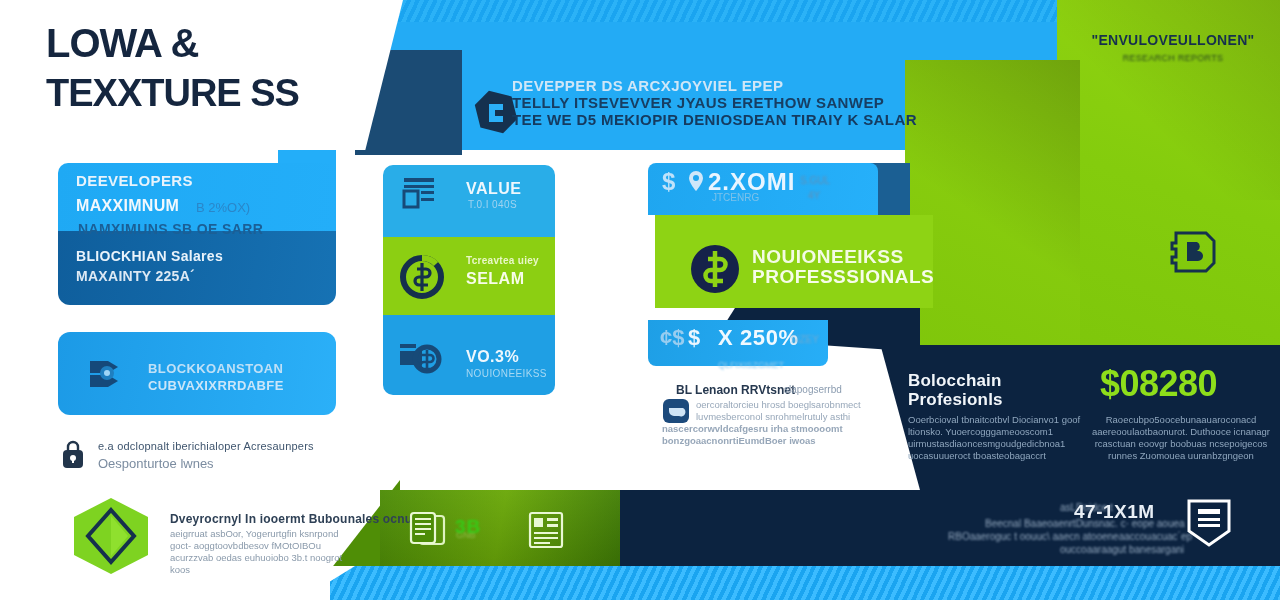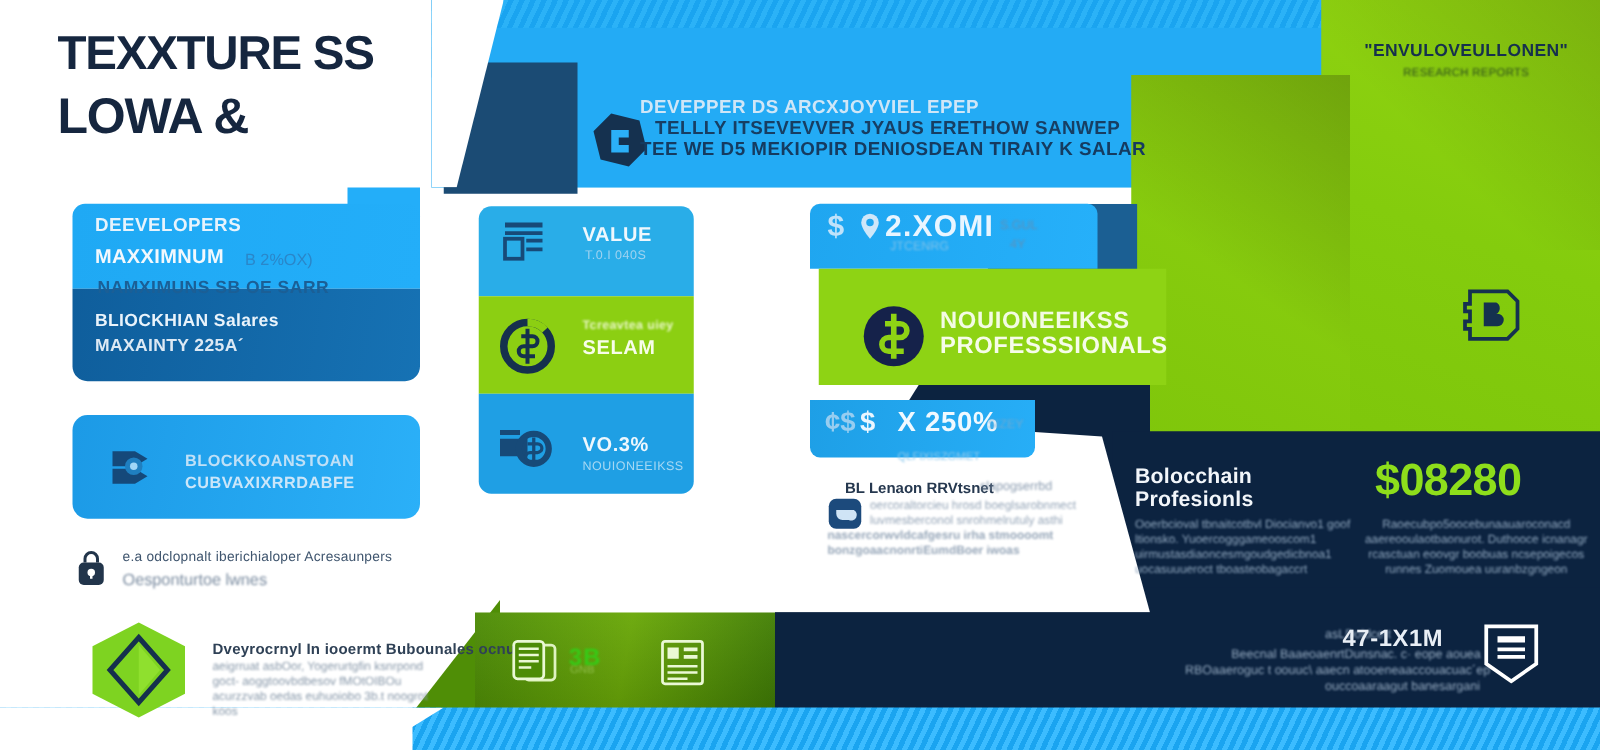--- a/index.html
+++ b/index.html
@@ -102,21 +102,21 @@
     font-size:40px; line-height:50px;
   }
   .title-line.two{ font-size:38px; }
 
   
   .banner-icon{
     position:absolute; left:472px; top:88px; width:48px; height:48px;
   }
   .banner-text{ position:absolute; left:512px; top:78px; width:470px; }
   .banner-l1{ font-size:15px; font-weight:bold; color:#cfe6f7; letter-spacing:.4px; line-height:16px; filter:blur(.5px); }
-  .banner-l2{ font-size:15px; font-weight:bold; color:#173e63; letter-spacing:.4px; line-height:17px; filter:blur(.4px);margin-left:12px; }
+  .banner-l2{ font-size:15px; font-weight:bold; color:#173e63; letter-spacing:.4px; line-height:17px; filter:blur(.4px); }
   .banner-l3{ font-size:15px; font-weight:bold; color:#153b60; letter-spacing:.4px; line-height:17px; filter:blur(.4px); }
 
   
   .green-label{ position:absolute; left:1078px; top:32px; width:190px; text-align:center; }
   .green-label-t{ font-size:14px; font-weight:bold; color:#16304d; letter-spacing:.3px; filter:blur(.4px); }
   .green-label-s{ font-size:9px; color:#2a4a1e; letter-spacing:.3px; margin-top:5px; filter:blur(.8px); }
   .b-logo{
     position:absolute; left:1168px; top:225px; width:54px; height:54px;
   }
 
@@ -257,22 +257,22 @@
 
   <div class="bg-green-corner"></div>
   <div class="bg-green-bottom"></div>
   <div class="bg-green-hex-strip"></div>
 
   <div class="bg-bottom-stripe"></div>
   <div class="bg-bottom-stripe-left"></div>
   <div class="bg-bottom-stripe-notch"></div>
 
   <div class="title-block">
+    <div class="title-line">LOWA &amp;</div>
     <div class="title-line two">TEXXTURE SS</div>
-    <div class="title-line">LOWA &amp;</div>
   </div>
 
   <div class="banner-icon">
     <svg width="48" height="48" viewBox="0 0 48 48">
       <path d="M24 2 L44 14 L44 34 L24 46 L4 34 L4 14 Z" fill="#15314f" transform="rotate(45 24 24)"></path>
       <path d="M17 16 h14 v6 h-8 v6 h8 v6 h-14 z" fill="#2bb0f8"></path>
     </svg>
   </div>
   <div class="banner-text">
     <div class="banner-l1">DEVEPPER DS ARCXJOYVIEL EPEP</div>

